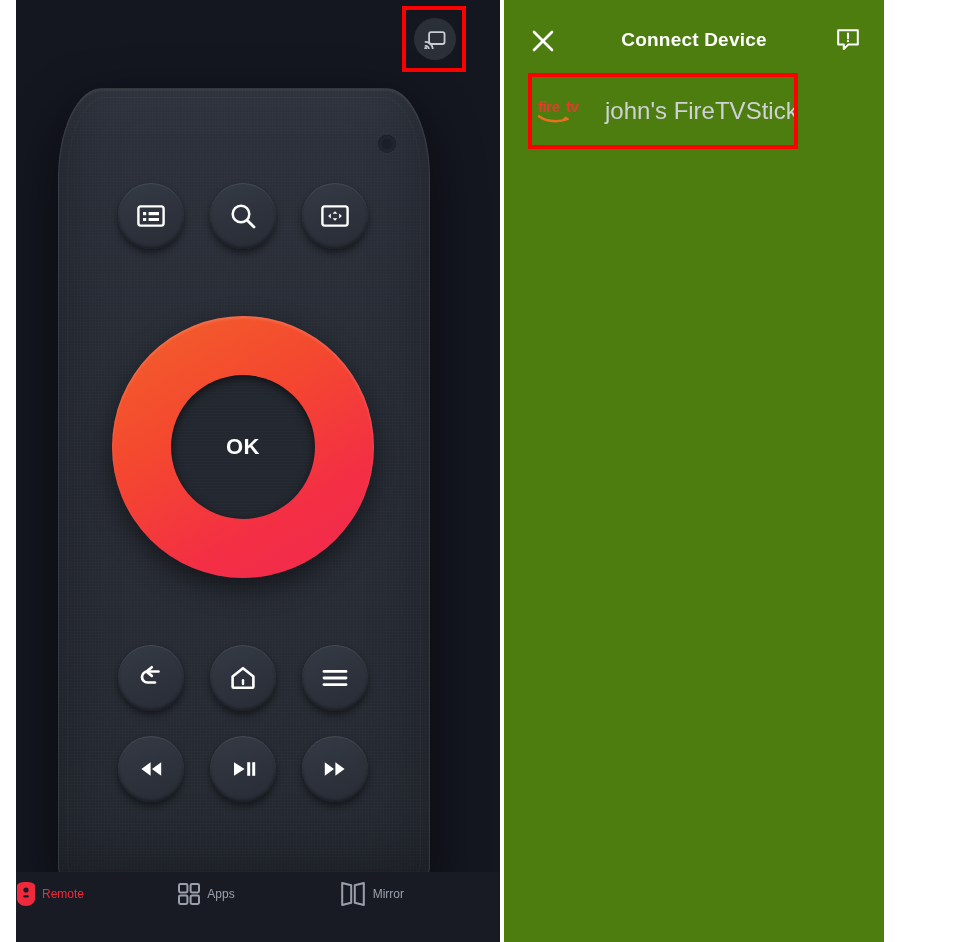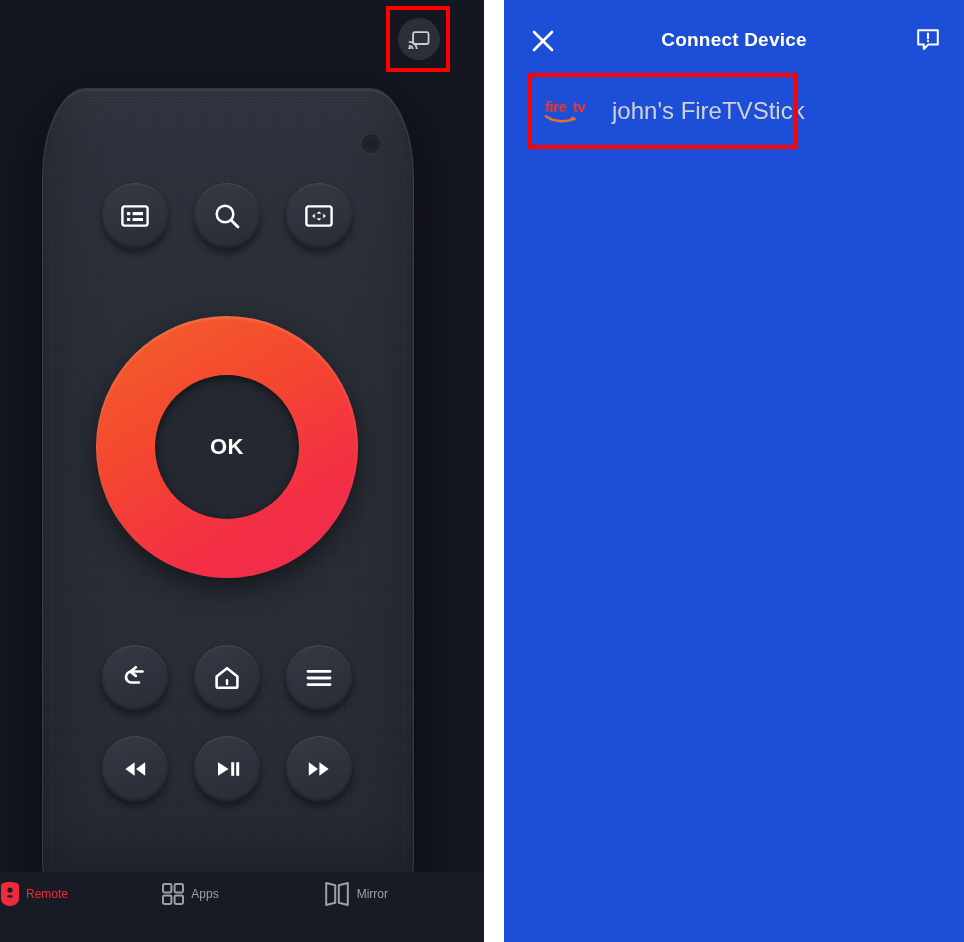--- a/index.html
+++ b/index.html
@@ -15,21 +15,21 @@
   #root {
     position: relative;
     width: 964px;
     height: 942px;
     background: #ffffff;
   }
 
   
   .panel-left {
     position: absolute;
-    left: 0; top: 0;
+    left: 16px; top: 0;
     width: 484px; height: 942px;
     background: #141620;
     overflow: hidden;
   }
 
   .remote-stage {
     position: absolute;
     left: 0; top: 0;
     width: 484px;
     height: 872px;
@@ -189,22 +189,22 @@
     color: #9aa0ab;
   }
   .tab.active { color: #ee2a3c; }
   .tab-icon { height: 26px; display: flex; align-items: center; justify-content: center; }
   .tab-label { font-size: 12px; line-height: 1; }
 
   
   .panel-right {
     position: absolute;
     left: 504px; top: 0;
-    width: 460px; height: 942px;
-    background: #1d4ed8;
+    width: 380px; height: 942px;
+    background: #4d7c0f;
   }
   .cd-header {
     position: relative;
     height: 80px;
     display: flex;
     align-items: center;
   }
   .cd-close {
     position: absolute;
     left: 22px;
@@ -223,21 +223,21 @@
   }
   .cd-help {
     position: absolute;
     right: 20px;
     top: 24px;
     width: 32px; height: 32px;
     display: flex; align-items: center; justify-content: center;
     cursor: pointer;
   }
 
-  .device-wrap { position: relative; padding: 0 20px; }
+  .device-wrap { position: relative; padding: 0 13px; }
   .device-row {
     position: relative;
     height: 62px;
     display: flex;
     align-items: center;
     gap: 16px;
     padding: 0 20px;
     cursor: pointer;
   }
   .device-name {

